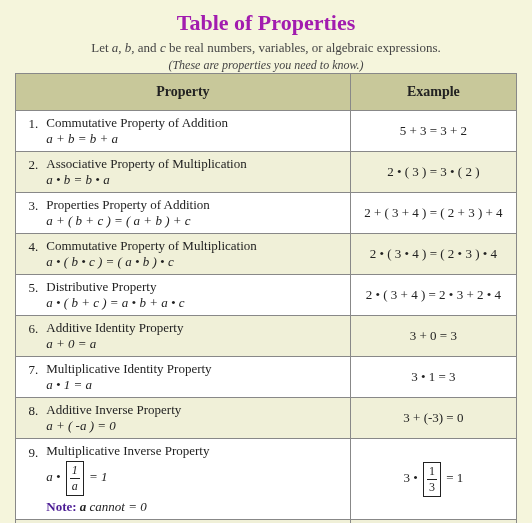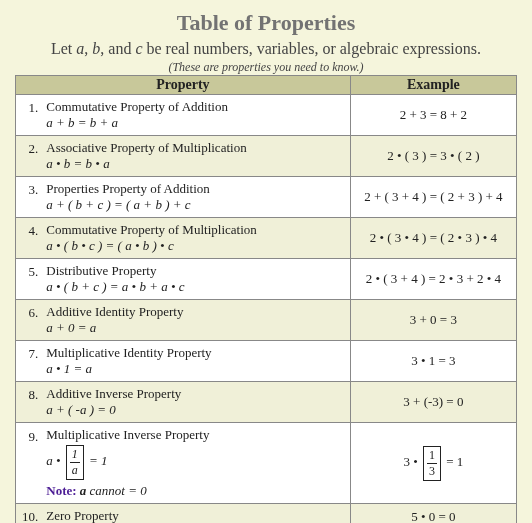--- a/index.html
+++ b/index.html
@@ -7,26 +7,26 @@
       background: #f5f5dc;
       font-family: Georgia, 'Times New Roman', serif;
       width: 532px;
       min-height: 523px;
       padding: 10px 15px 15px;
     }
     .page-title {
       text-align: center;
       font-size: 22px;
       font-weight: bold;
-      color: #737373;
+      color: #a21caf;
       margin-bottom: 4px;
     }
     .subtitle {
       text-align: center;
-      font-size: 16px;
+      font-size: 13px;
       color: #444;
       margin-bottom: 2px;
     }
     .subtitle em {
       font-style: italic;
     }
     .note {
       text-align: center;
       font-size: 12px;
       color: #444;
@@ -35,21 +35,21 @@
     }
     table {
       width: 100%;
       border-collapse: collapse;
       border: 1px solid #888;
       background: #fff;
     }
     thead th {
       background: #c8c89a;
       border: 1px solid #888;
-      padding: 1px 8px;
+      padding: 10px 8px;
       text-align: center;
       font-size: 14px;
       font-weight: bold;
       color: #222;
       margin-left: 28px;
     }
     tbody tr td {
       border: 1px solid #888;
       padding: 4px 6px;
       vertical-align: middle;
@@ -109,21 +109,21 @@
     </tr>
   </thead>
   <tbody>
 
     <tr>
       <td class="num-cell">1.</td>
       <td class="prop-cell">
         <div class="prop-name">Commutative Property of Addition</div>
         <div class="prop-formula"><em>a</em> + <em>b</em> = <em>b</em> + <em>a</em></div>
       </td>
-      <td class="example-cell">2 + 3 = 8 + 2</td>
+      <td class="example-cell">5 + 3 = 3 + 2</td>
     </tr>
 
     <tr class="row-shaded">
       <td class="num-cell">2.</td>
       <td class="prop-cell">
         <div class="prop-name">Associative Property of Multiplication</div>
         <div class="prop-formula"><em>a</em> • <em>b</em> = <em>b</em> • <em>a</em></div>
       </td>
       <td class="example-cell">2 • ( 3 ) = 3 • ( 2 )</td>
     </tr>

